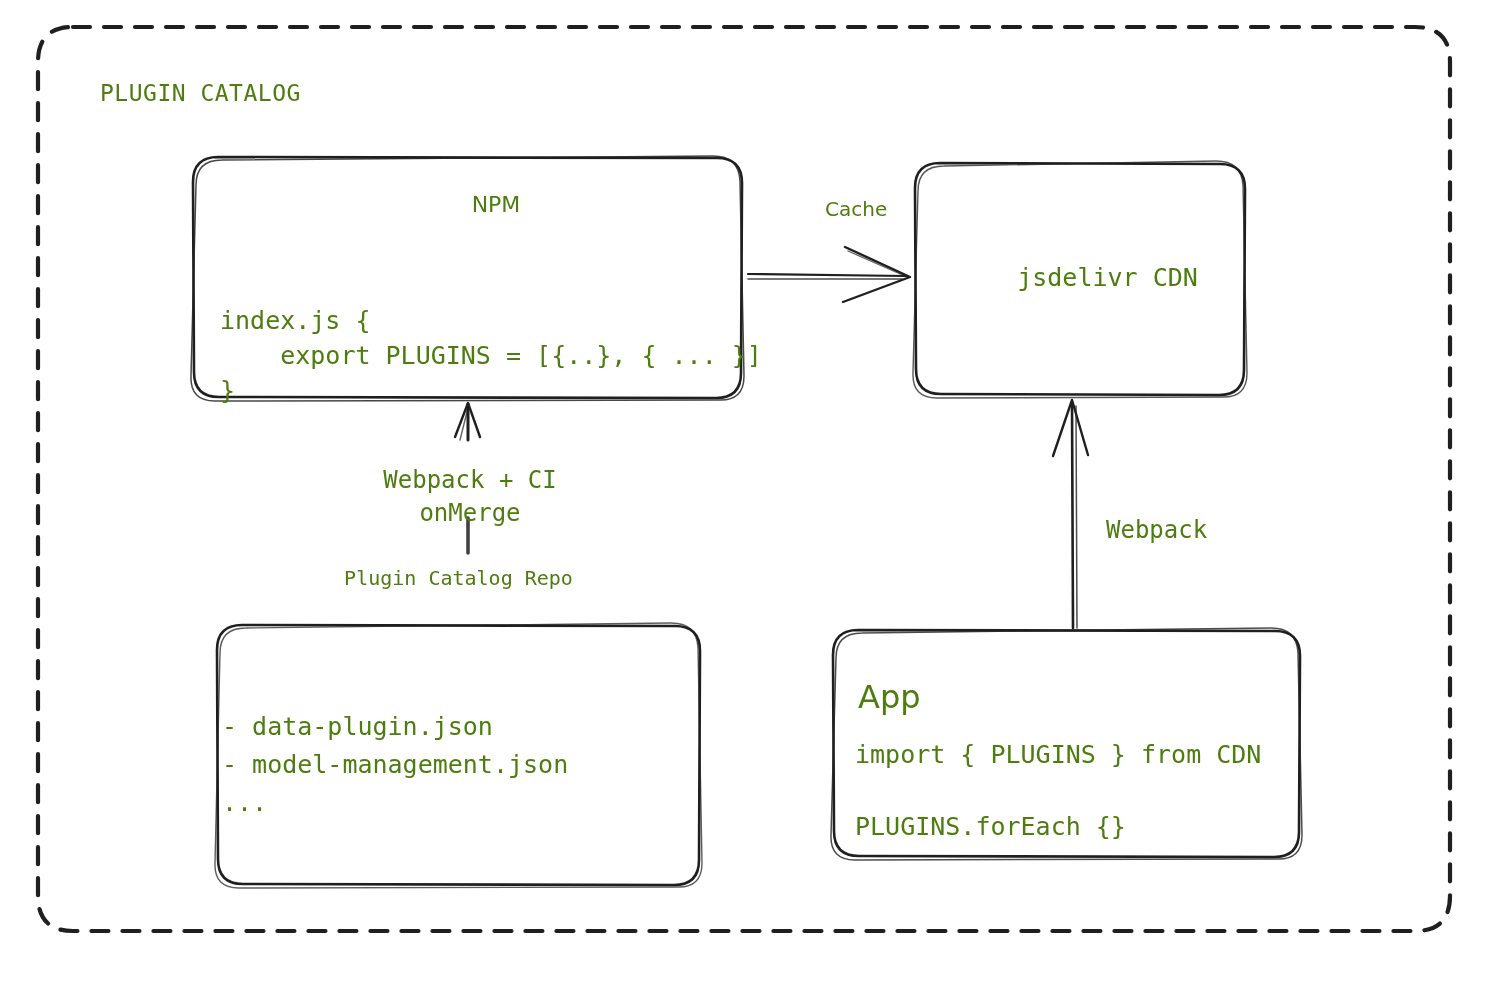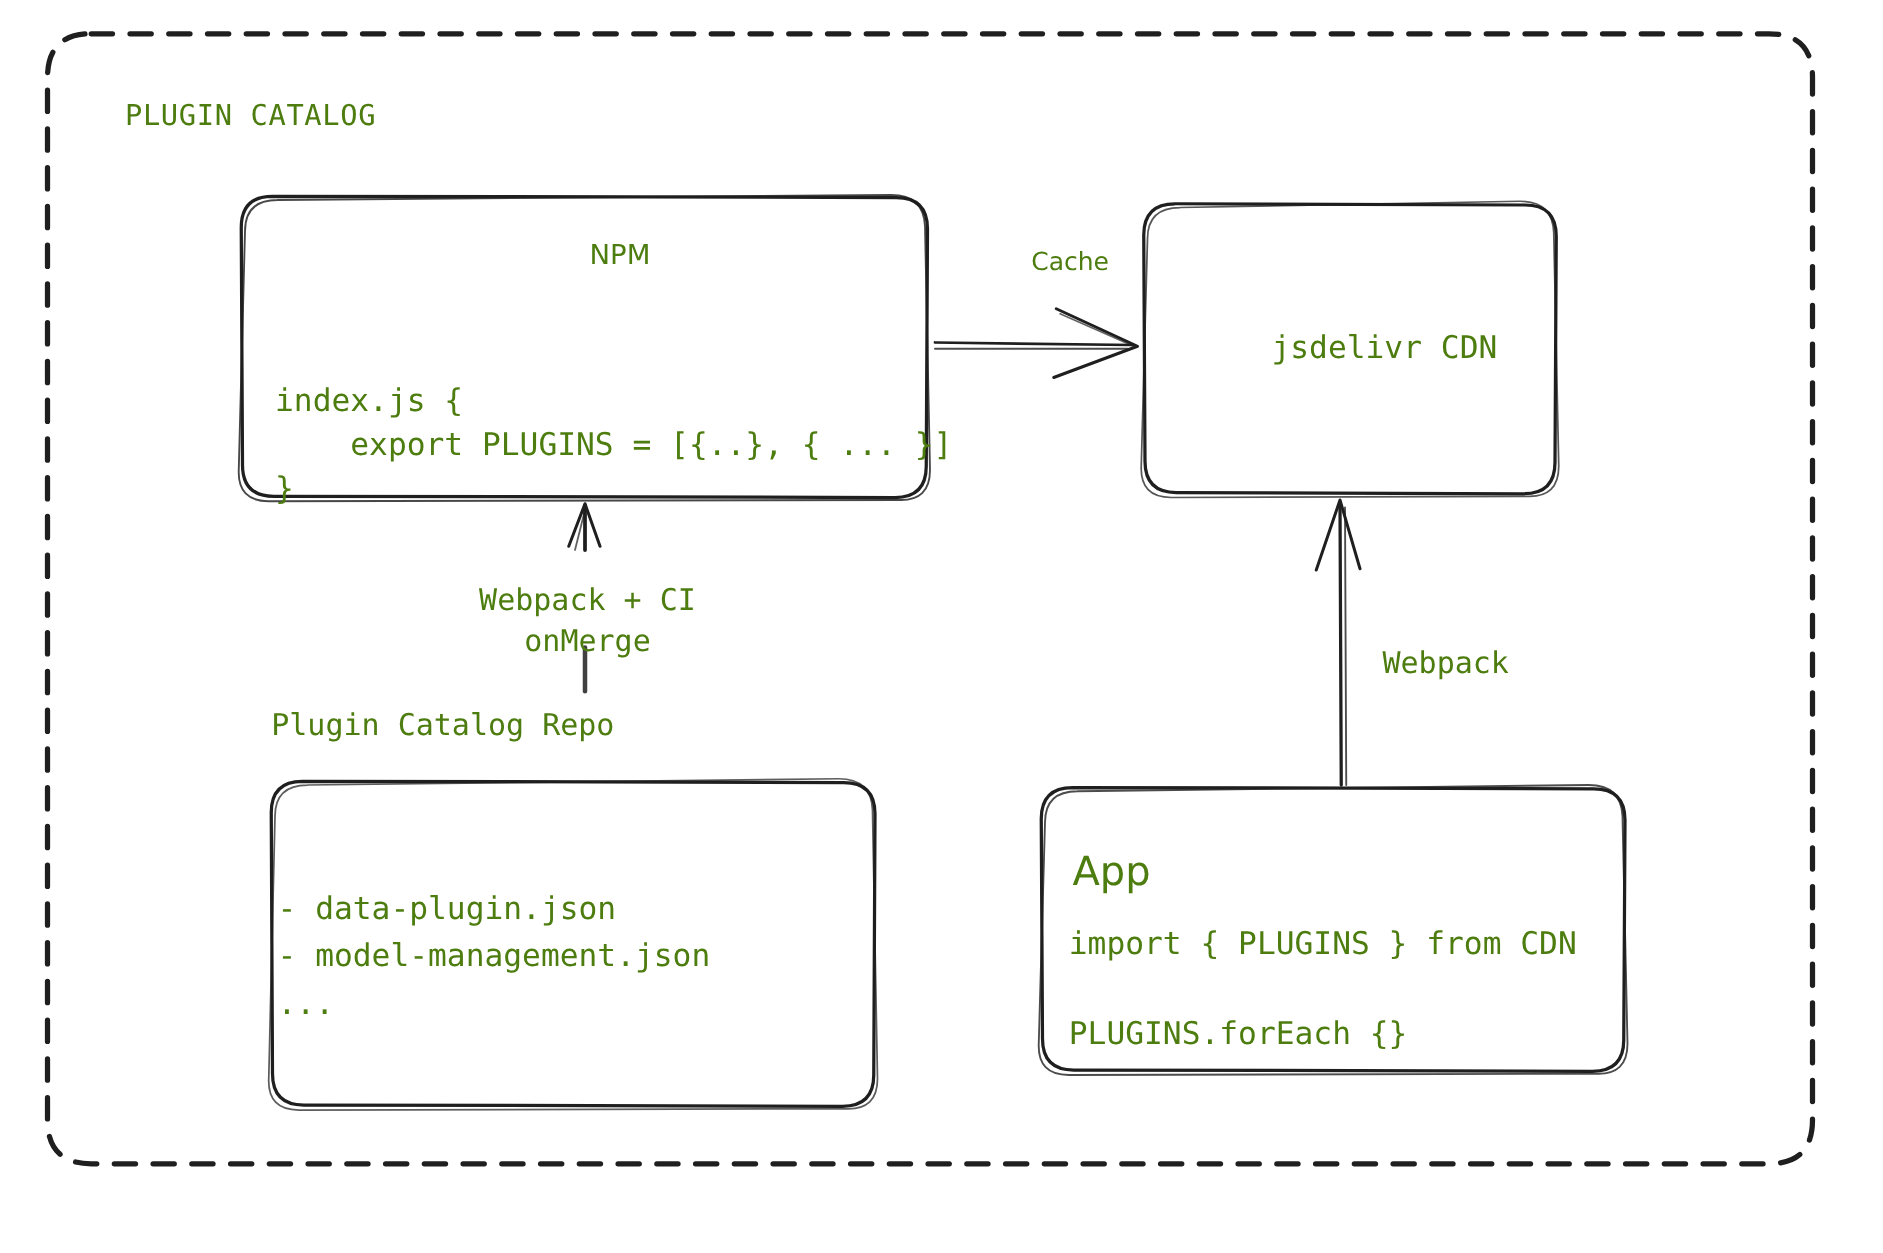--- a/index.html
+++ b/index.html
@@ -85,22 +85,22 @@
     font-size: 24px;
     line-height: 33px;
     margin-top: 16px;
   }
 
   
   #repo-caption {
     left: 217px;
     top: 568px;
     width: 483px;
-    text-align: left;
-    font-size: 24px;
+    text-align: center;
+    font-size: 20px;
   }
 
   
   #repo-list {
     left: 222px;
     top: 708px;
     font-size: 25px;
     line-height: 38px;
   }
 

